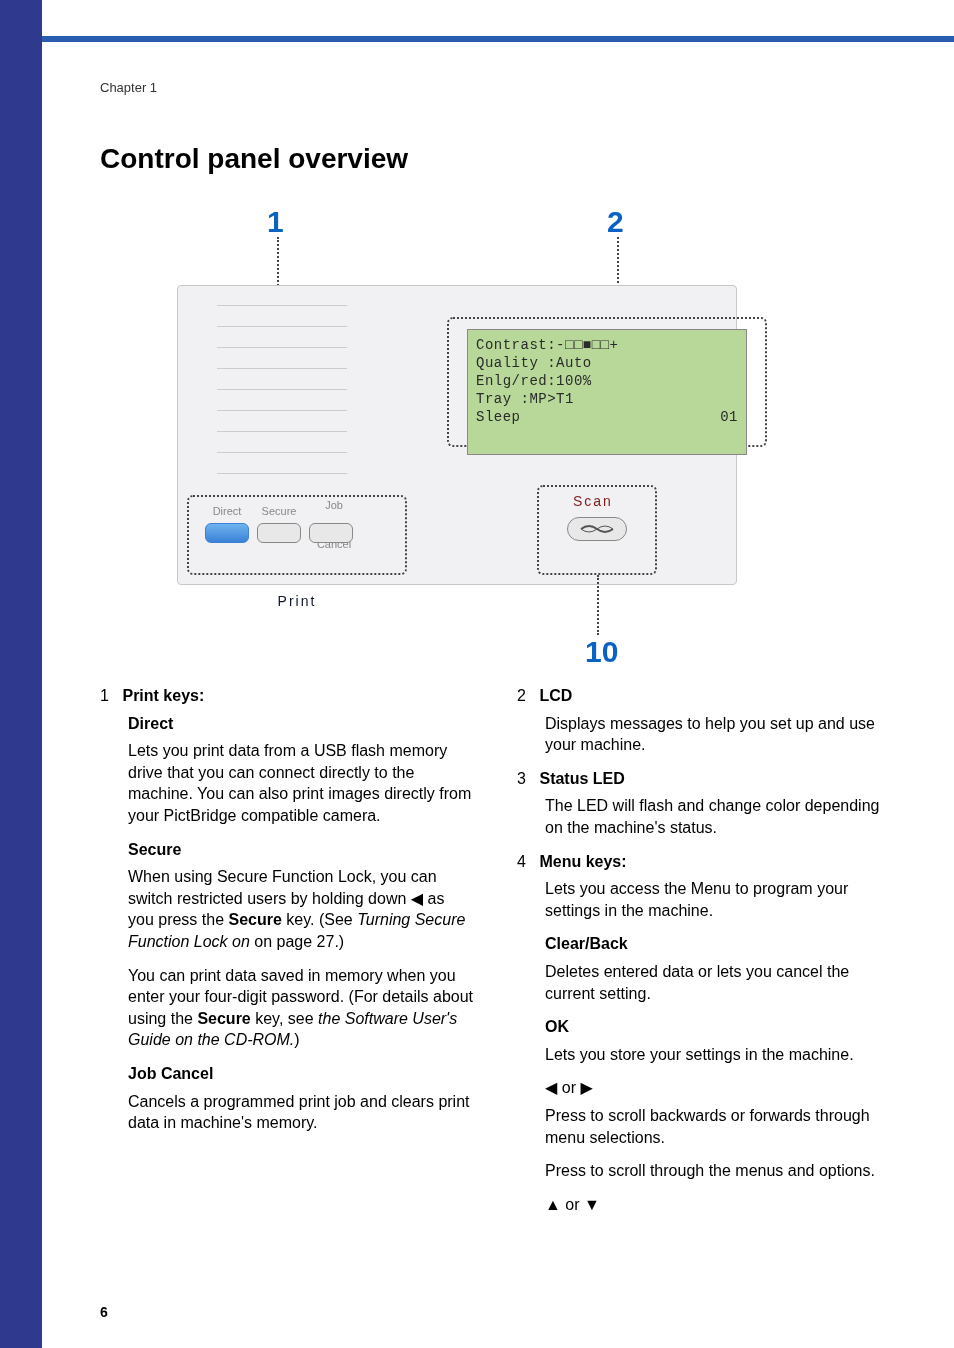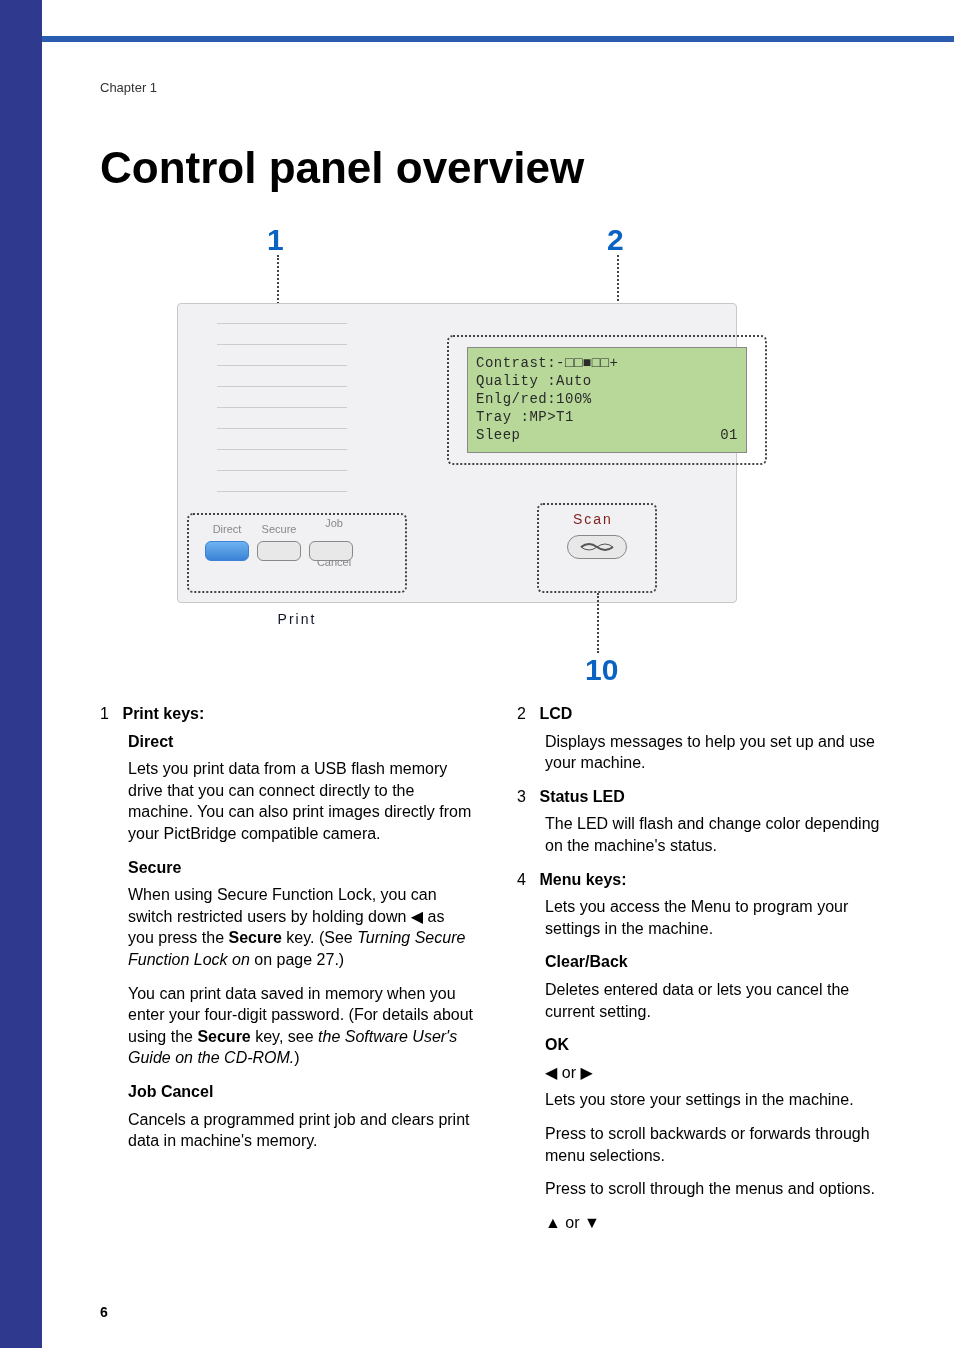--- a/index.html
+++ b/index.html
@@ -2,21 +2,21 @@
 <html><head>
 <meta charset="utf-8">
 <style>
   * { box-sizing: border-box; margin: 0; padding: 0; }
   html, body { width: 954px; background: #fff; font-family: Arial, Helvetica, sans-serif; color: #000; }
   .page { position: relative; width: 954px; min-height: 1348px; }
   .side-bar-long { position: absolute; left: 0; top: 0; width: 42px; height: 1348px; background: #2f3a8f; }
   .top-accent { position: absolute; left: 42px; top: 36px; right: 0; height: 6px; background: #2a5db0; }
   .content { position: absolute; left: 100px; top: 80px; right: 60px; }
   .chapter { font-size: 13px; color: #333; margin-bottom: 48px; }
-  h1.title { font-size: 44px; font-weight: bold; margin-bottom: 30px; }
+  h1.title { font-size: 28px; font-weight: bold; margin-bottom: 30px; }
   .figure-area { position: relative; width: 760px; height: 460px; margin: 0 auto 20px auto; }
   .callout-num { position: absolute; font-size: 30px; font-weight: bold; color: #0a63c2; }
   .panel { position: absolute; background: #f1f1f3; border: 1px solid #c8c8c8; border-radius: 4px; }
   .dotted-box { position: absolute; border: 2px dotted #444; border-radius: 6px; }
   .vline { position: absolute; width: 0; border-left: 2px dotted #444; }
   .lcd { position: absolute; background: #b8d89a; border: 1px solid #888; font-family: "Courier New", monospace; font-size: 14px; line-height: 18px; padding: 6px 8px; color: #2a2a2a; letter-spacing: 0.5px; }
   .lcd .rownum { float: right; }
   .btn { position: absolute; border: 1px solid #888; border-radius: 6px; background: #e8e8e8; }
   .btn-blue { background: linear-gradient(#6fb3f0,#3b82d6); border-color: #3b82d6; }
   .key-label { position: absolute; font-size: 11px; color: #888; text-align: center; }
@@ -63,21 +63,21 @@
           <div></div>
           <div></div>
           <div></div>
           <div></div>
           <div></div>
           <div></div>
           <div></div>
       </div>
 
       <div class="dotted-box" style="left:330px; top:112px; width:320px; height:130px;"></div>
-      <div class="lcd" style="left:350px; top:124px; width:280px; height:106px;">
+      <div class="lcd" style="left:350px; top:124px; width:280px; height:126px;">
         <div>Contrast:-□□■□□+</div>
         <div>Quality :Auto</div>
         <div>Enlg/red:100%</div>
         <div>Tray    :MP&gt;T1</div>
         <div>
           <span>Sleep</span>
           <span class="rownum">01</span>
         </div>
       </div>
 
@@ -143,23 +143,23 @@
           <span class="item-num">4</span>
           <span class="item-head">Menu keys:</span>
         </div>
 
         <div class="para">Lets you access the Menu to program your settings in the machine.</div>
 
         <div class="sub-head">Clear/Back</div>
         <div class="para">Deletes entered data or lets you cancel the current setting.</div>
 
         <div class="sub-head">OK</div>
+        <div class="para">Lets you store your settings in the machine.</div>
+
         <div class="para arrow" style="margin-left:28px; margin-bottom:2px;">◀ or ▶</div>
-
-        <div class="para">Lets you store your settings in the machine.</div>
         <div class="para">Press to scroll backwards or forwards through menu selections.</div>
 
         <div class="para">Press to scroll through the menus and options.</div>
         <div class="para arrow" style="margin-left:28px; margin-bottom:2px;">▲ or ▼</div>
       </div>
     </div>
   </div>
 
   <div class="page-num">6</div>
 </div>

